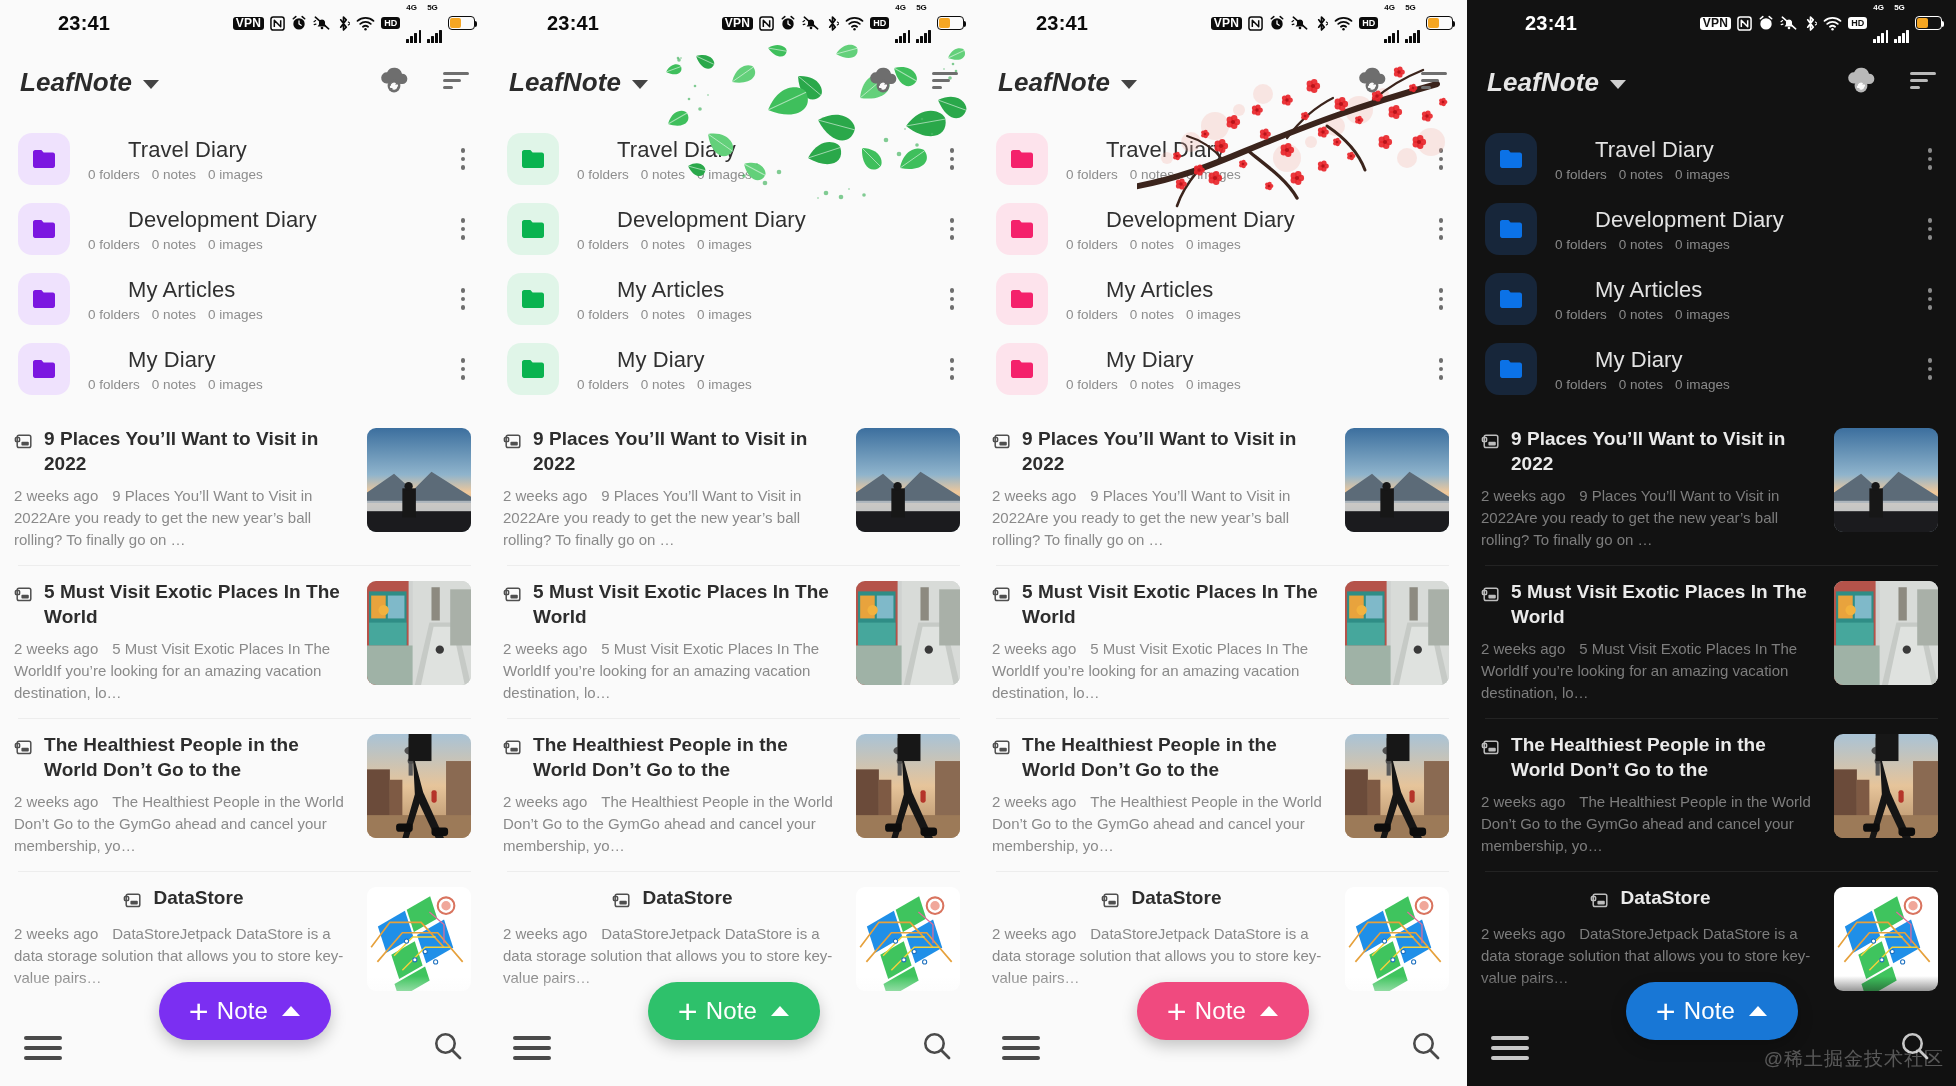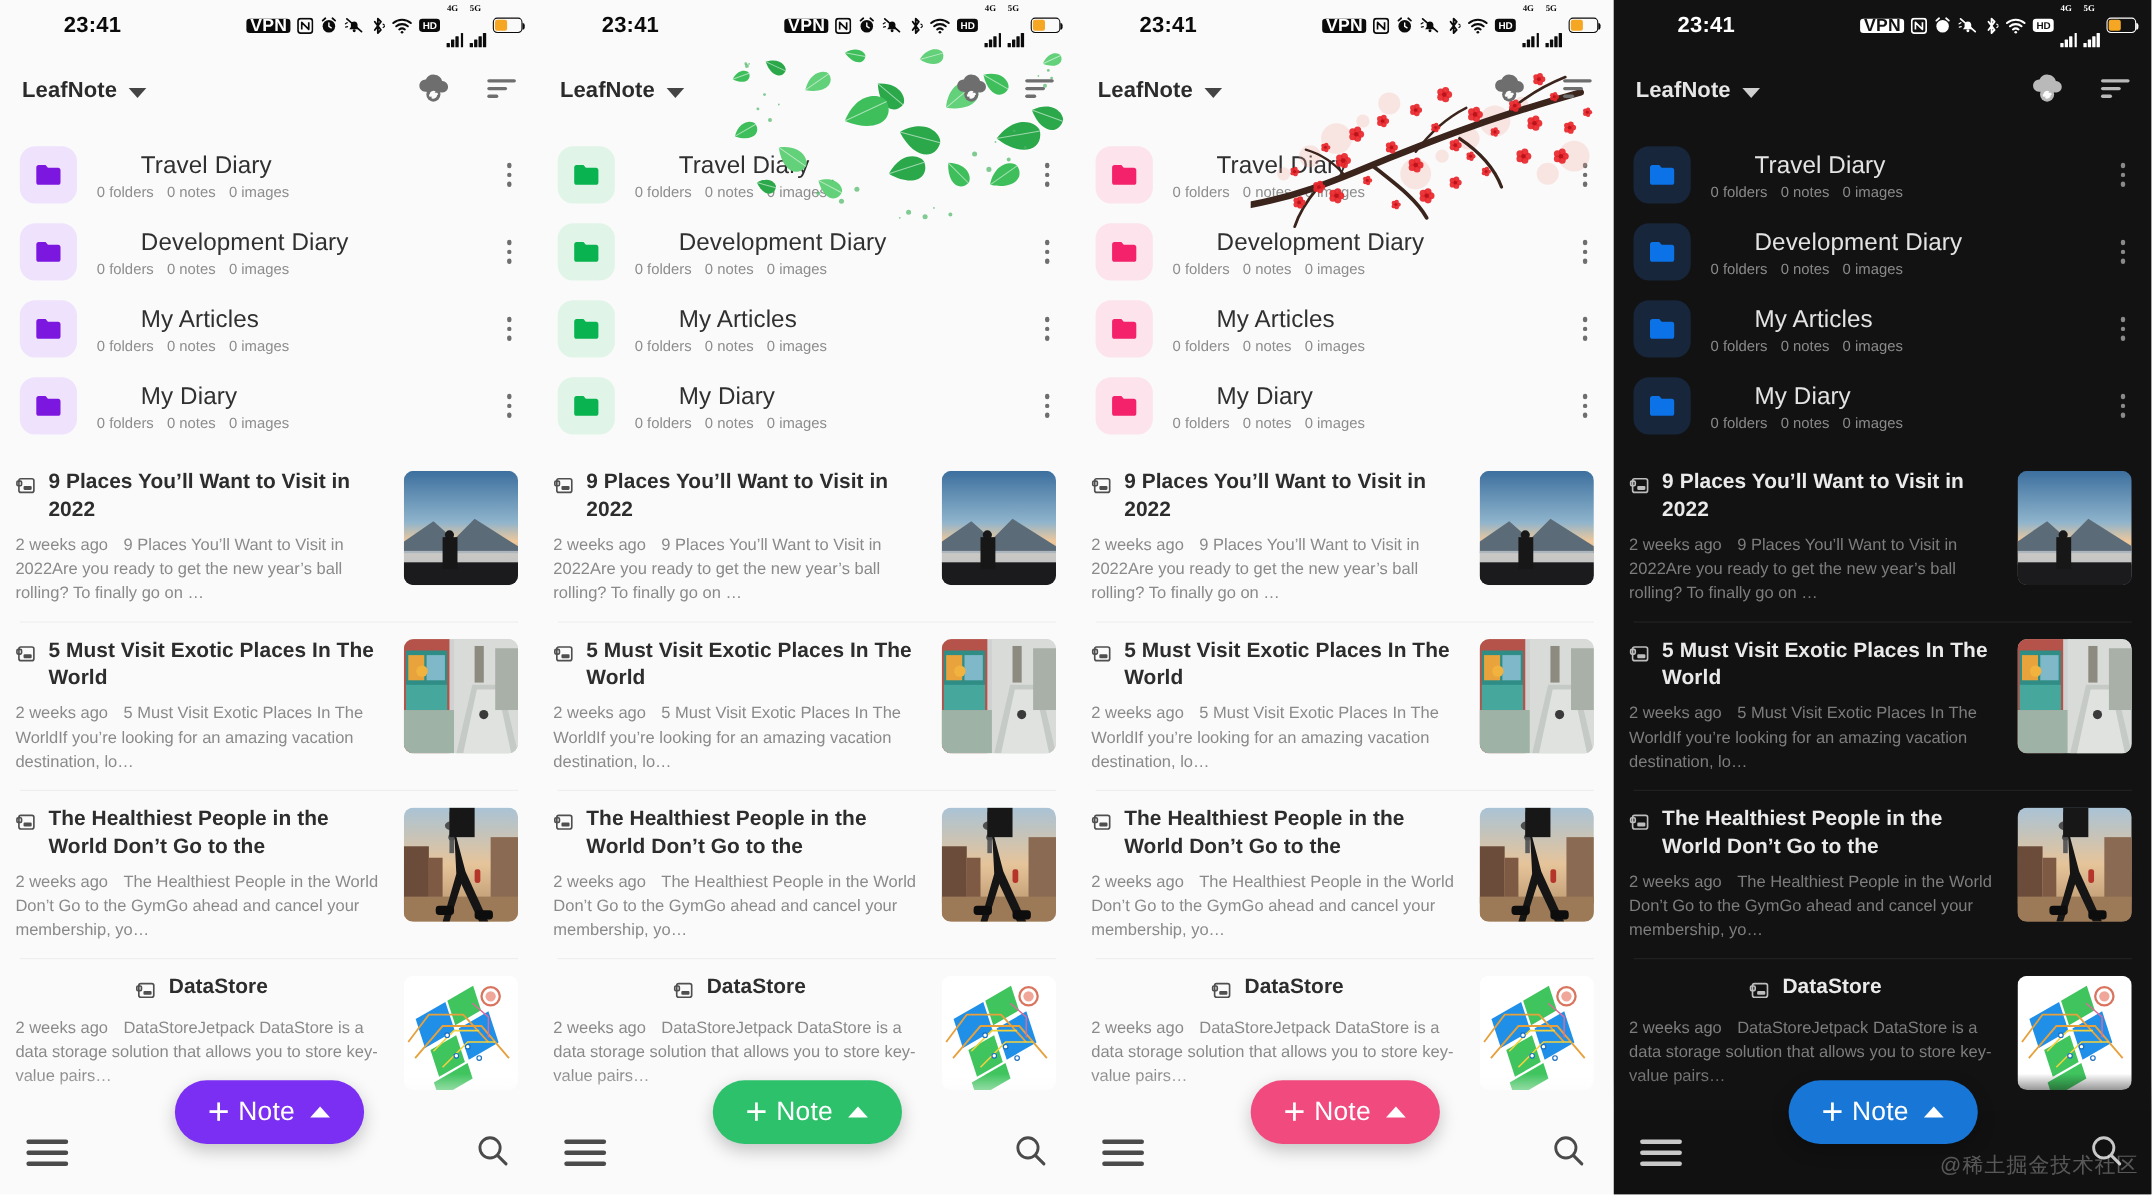--- a/index.html
+++ b/index.html
@@ -32,36 +32,36 @@
   }
   .sb-icons {
     margin-left: auto;
     display: flex; align-items: center; gap: 6px;
   }
   .sb-ico { display: block; }
   .panel.light .sb-time, .panel.light .sb-ico { color: #0b0b0b; }
   .panel.dark  .sb-time, .panel.dark  .sb-ico { color: #ffffff; }
 
   .vpnbox {
-    font-size: 16px; font-weight: bold;
+    font-size: 12px; font-weight: bold;
     padding: 1px 3px; border-radius: 3px;
     letter-spacing: .3px; line-height: 11px;
   }
   .panel.light .vpnbox { background:#0b0b0b; color:#fff; }
   .panel.dark  .vpnbox { background:#fff; color:#121212; }
 
   .hdbox {
     font-size: 9px; font-weight: bold;
     padding: 1px 3px; border-radius: 3px; line-height: 10px;
   }
   .panel.light .hdbox { background:#0b0b0b; color:#fff; }
   .panel.dark  .hdbox { background:#fff; color:#121212; }
 
   .sig { display:flex; flex-direction:column; align-items:flex-start; line-height:1; }
-  .sig .g { font-size: 8px; font-weight: bold; margin-bottom: 18px; font-family: Liberation Serif, serif; }
+  .sig .g { font-size: 8px; font-weight: bold; margin-bottom: 18px; }
   .bars { display:flex; align-items:flex-end; gap:1.5px; height:13px; }
   .bars i { display:block; width:2.6px; background: currentColor; border-radius:.5px; }
   .bars i:nth-child(1){height:4px}
   .bars i:nth-child(2){height:7px}
   .bars i:nth-child(3){height:10px}
   .bars i:nth-child(4){height:13px}
 
   .batt {
     width: 27px; height: 14px; border-radius: 4px;
     border: 1.6px solid currentColor; position: relative;
@@ -74,21 +74,21 @@
   .batt .fill { height:100%; width:48%; background:#f5a623; border-radius:2px; }
 
   
   .appbar {
     height: 72px;
     display: flex; align-items: center;
     padding: 0 18px 0 20px;
     position: relative; z-index: 5;
   }
   .app-title {
-    font-size: 20px; font-weight: bold; letter-spacing: .1px;
+    font-size: 26px; font-weight: bold; letter-spacing: .1px; font-style: italic;
   }
   .panel.light .app-title { color:#2b2b2b; }
   .panel.dark  .app-title { color:#e6e6e6; }
   .caret {
     width:0;height:0;margin-left:11px;margin-top:5px;
     border-left:8px solid transparent; border-right:8px solid transparent;
   }
   .panel.light .caret { border-top:9px solid #444; }
   .panel.dark  .caret { border-top:9px solid #cfcfcf; }
   .appbar-actions { margin-left:auto; display:flex; align-items:center; gap:30px; }

